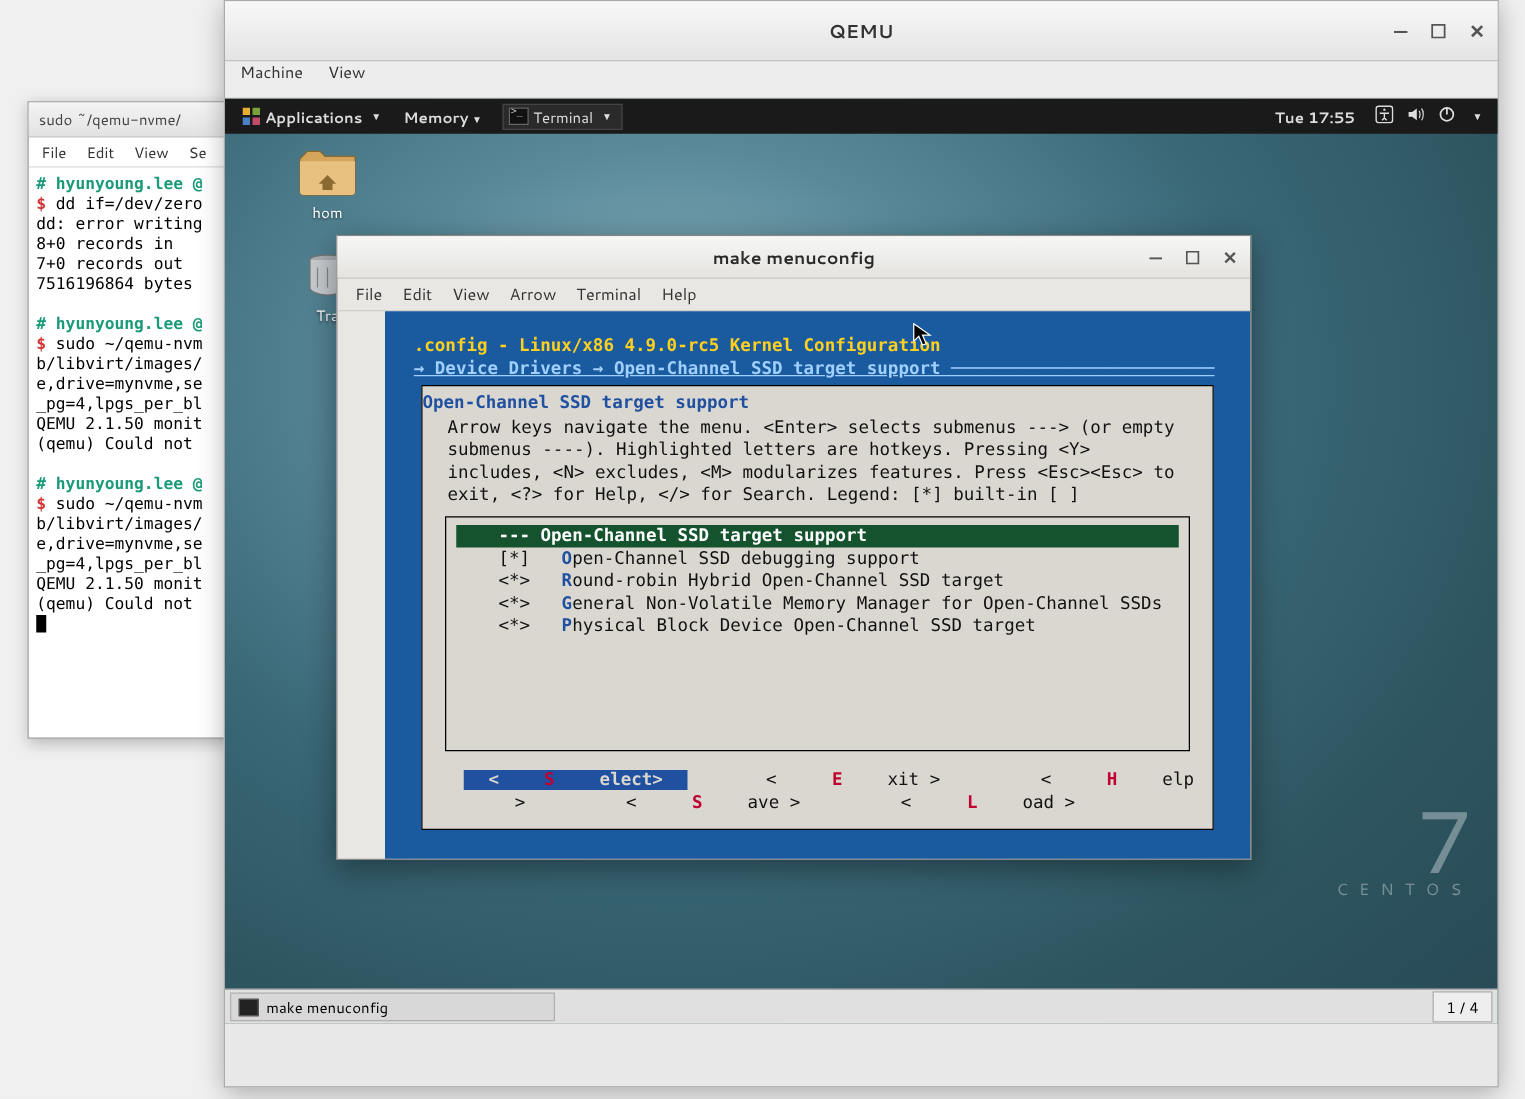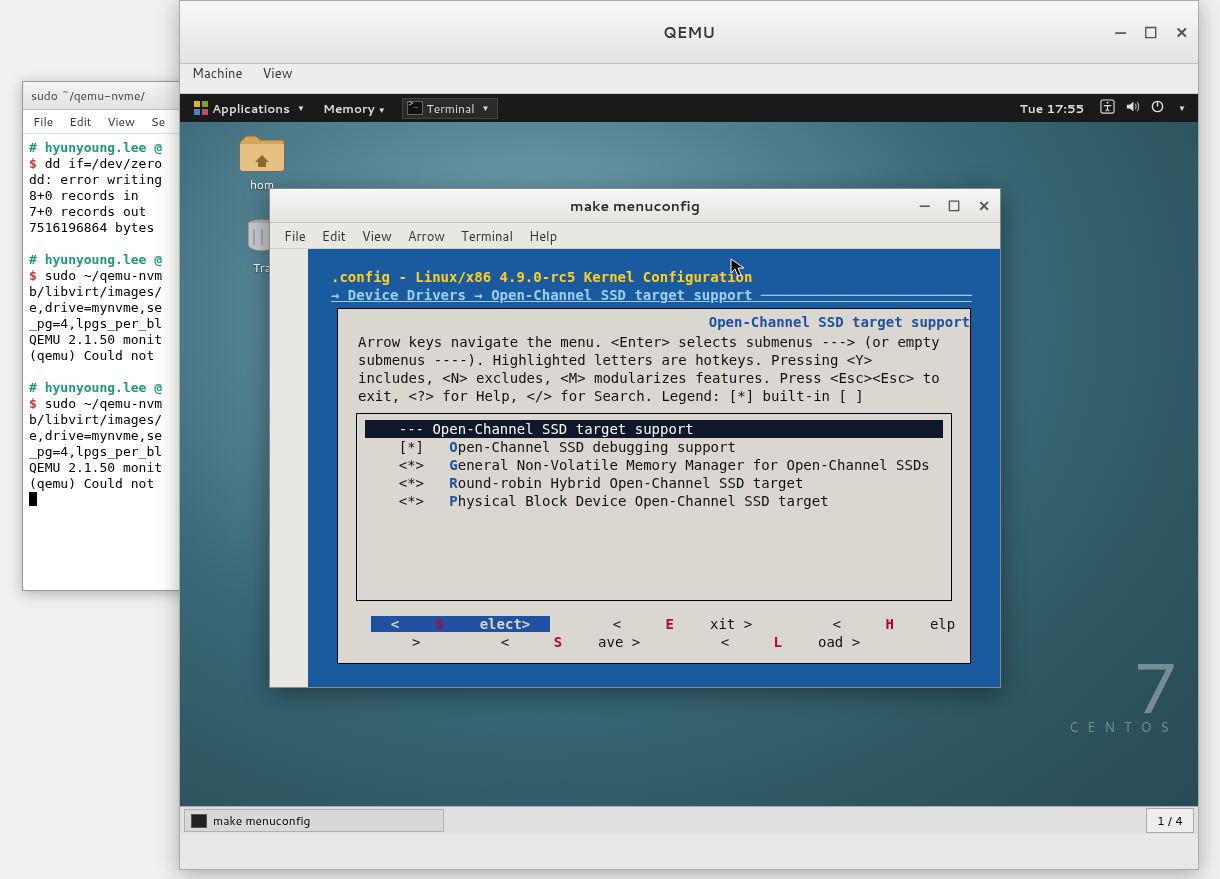--- a/index.html
+++ b/index.html
@@ -1,20 +1,20 @@
 <!DOCTYPE html>
 <html><head>
 <meta charset="utf-8">
 <style>
 * { margin: 0; padding: 0; box-sizing: border-box; }
 body { font-family: "Cantarell", "Segoe UI", sans-serif; width: 1220px; height: 879px; overflow: hidden; position: relative; background: #f0f0f0; }
 
 
 .qemu-window { position: absolute; top: 0; left: 179px; width: 1020px; height: 870px; background: #e8e8e8; border: 1px solid #aaa; box-shadow: 0 4px 20px rgba(0,0,0,0.3); }
-.qemu-titlebar { height: 63px; background: linear-gradient(#f8f8f8,#e4e4e4); border-bottom: 1px solid #c0c0c0; display: flex; align-items: center; position: relative; }
+.qemu-titlebar { height: 48px; background: linear-gradient(#f8f8f8,#e4e4e4); border-bottom: 1px solid #c0c0c0; display: flex; align-items: center; position: relative; }
 .qemu-title { flex: 1; text-align: center; font-weight: bold; color: #333; font-size: 15px; }
 .qemu-controls { position: absolute; right: 10px; display: flex; gap: 18px; }
 .qemu-controls span { color: #555; font-size: 15px; font-weight: bold; cursor: pointer; }
 .qemu-menubar { height: 30px; background: #ededed; border-bottom: 1px solid #ccc; display: flex; align-items: flex-start; padding: 0 12px; gap: 20px; font-size: 13px; color: #333; }
 
 
 .guest { position: relative; background: radial-gradient(ellipse at 35% 30%, #8fb5c1 0%, #5a8a9a 25%, #3a6877 50%, #2d5560 75%, #284a56 100%); height: 740px; }
 .gnome-top { height: 28px; background: #1a1a1a; display: flex; align-items: center; color: #ddd; font-size: 12px; padding: 0 6px; }
 .gnome-top .apps { display: flex; align-items: center; gap: 4px; padding: 0 8px; }
 .gnome-top .places { padding: 0 10px; }
@@ -46,25 +46,25 @@
 .mc-title { flex: 1; text-align: center; font-weight: bold; font-size: 14px; color: #2a2a2a; }
 .mc-controls { position: absolute; right: 10px; display: flex; gap: 18px; }
 .mc-controls span { color: #555; font-size: 14px; font-weight: bold; cursor: pointer; }
 .mc-menubar { height: 26px; display: flex; align-items: center; gap: 16px; padding: 0 14px; font-size: 13px; color: #333; border-bottom: 1px solid #d0d0cc; }
 .mc-term { background: #1a5a9e; padding: 19px; margin-left: 38px; }
 .mc-term-inner { background: #1a5a9e; padding: 0 0 4px 0; }
 .mc-header { font-family: "DejaVu Sans Mono","Courier New",monospace; font-size: 14px; line-height: 18px; padding: 0 4px; }
 .mc-header .hl1 { color: #ffd020; font-weight: bold; }
 .mc-header .bc { color: #9fd0ff; font-weight: bold; text-decoration: underline; }
 .mc-box { background: #d9d7d0; margin: 4px 10px 0 10px; border: 1px solid #000; padding: 4px 0 6px 0; font-family: "DejaVu Sans Mono","Courier New",monospace; font-size: 14px; line-height: 18px; color: #111; }
-.mc-box-title { text-align: right; color: #2050a0; font-weight: bold; padding: 0 0 2px 0; }
+.mc-box-title { text-align: left; color: #2050a0; font-weight: bold; padding: 0 0 2px 0; }
 .mc-instr { padding: 0 20px 8px 20px; }
 .mc-list { background: #d9d7d0; margin: 0 18px; border: 1px solid #000; padding: 6px 8px 90px 8px; }
 .mc-list .row { white-space: pre; }
-.mc-list .sel { background: #0f172a; color: #fff; }
+.mc-list .sel { background: #14532d; color: #fff; font-weight: bold; }
 .mc-list .sel::after { content: " "; }
 .hot { color: #2050a0; font-weight: bold; }
 .mc-buttons { text-align: center; padding: 14px 0 6px 0; }
 .mc-buttons span { margin: 0 18px; }
 .mc-buttons .bsel { background: #2050a0; color: #d9d7d0; font-weight: bold; padding: 0 2px; }
 .mc-buttons .bsel .hot { color: #c00030; }
 .mc-buttons .hot { color: #c00030; font-weight: bold; }
 
 
 .host-term { position: absolute; top: 81px; left: 22px; width: 360px; height: 510px; background: #fff; border: 1px solid #999; box-shadow: 0 3px 12px rgba(0,0,0,0.25); }
@@ -225,22 +225,22 @@
       <div class="mc-header">
         <div><span class="hl1"> .config - Linux/x86 4.9.0-rc5 Kernel Configuration</span></div>
         <div class="bc">  → Device Drivers → Open-Channel SSD target support ─────────────────────────</div>
       </div>
       <div class="mc-box">
         <div class="mc-box-title">Open-Channel SSD target support</div>
         <div class="mc-instr">Arrow keys navigate the menu.  &lt;Enter&gt; selects submenus ---&gt; (or empty submenus ----).  Highlighted letters are hotkeys.  Pressing &lt;Y&gt; includes, &lt;N&gt; excludes, &lt;M&gt; modularizes features.  Press &lt;Esc&gt;&lt;Esc&gt; to exit, &lt;?&gt; for Help, &lt;/&gt; for Search.  Legend: [*] built-in  [ ]</div>
         <div class="mc-list" id="mc-list">
             <div class="row sel">    --- Open-Channel SSD target support</div>
             <div class="row">    [*]   <span class="hot">O</span>pen-Channel SSD debugging support</div>
+            <div class="row">    &lt;*&gt;   <span class="hot">R</span>ound-robin Hybrid Open-Channel SSD target</div>
             <div class="row">    &lt;*&gt;   <span class="hot">G</span>eneral Non-Volatile Memory Manager for Open-Channel SSDs</div>
-            <div class="row">    &lt;*&gt;   <span class="hot">R</span>ound-robin Hybrid Open-Channel SSD target</div>
             <div class="row">    &lt;*&gt;   <span class="hot">P</span>hysical Block Device Open-Channel SSD target</div>
           </div>
         <div class="mc-buttons">
           <span class="bsel"><span>&lt;</span><span class="hot">S</span><span>elect&gt;</span></span>
           <span><span>&lt; </span><span class="hot">E</span><span>xit &gt;</span></span>
           <span><span>&lt; </span><span class="hot">H</span><span>elp &gt;</span></span>
           <span><span>&lt; </span><span class="hot">S</span><span>ave &gt;</span></span>
           <span><span>&lt; </span><span class="hot">L</span><span>oad &gt;</span></span>
         </div>
       </div>

